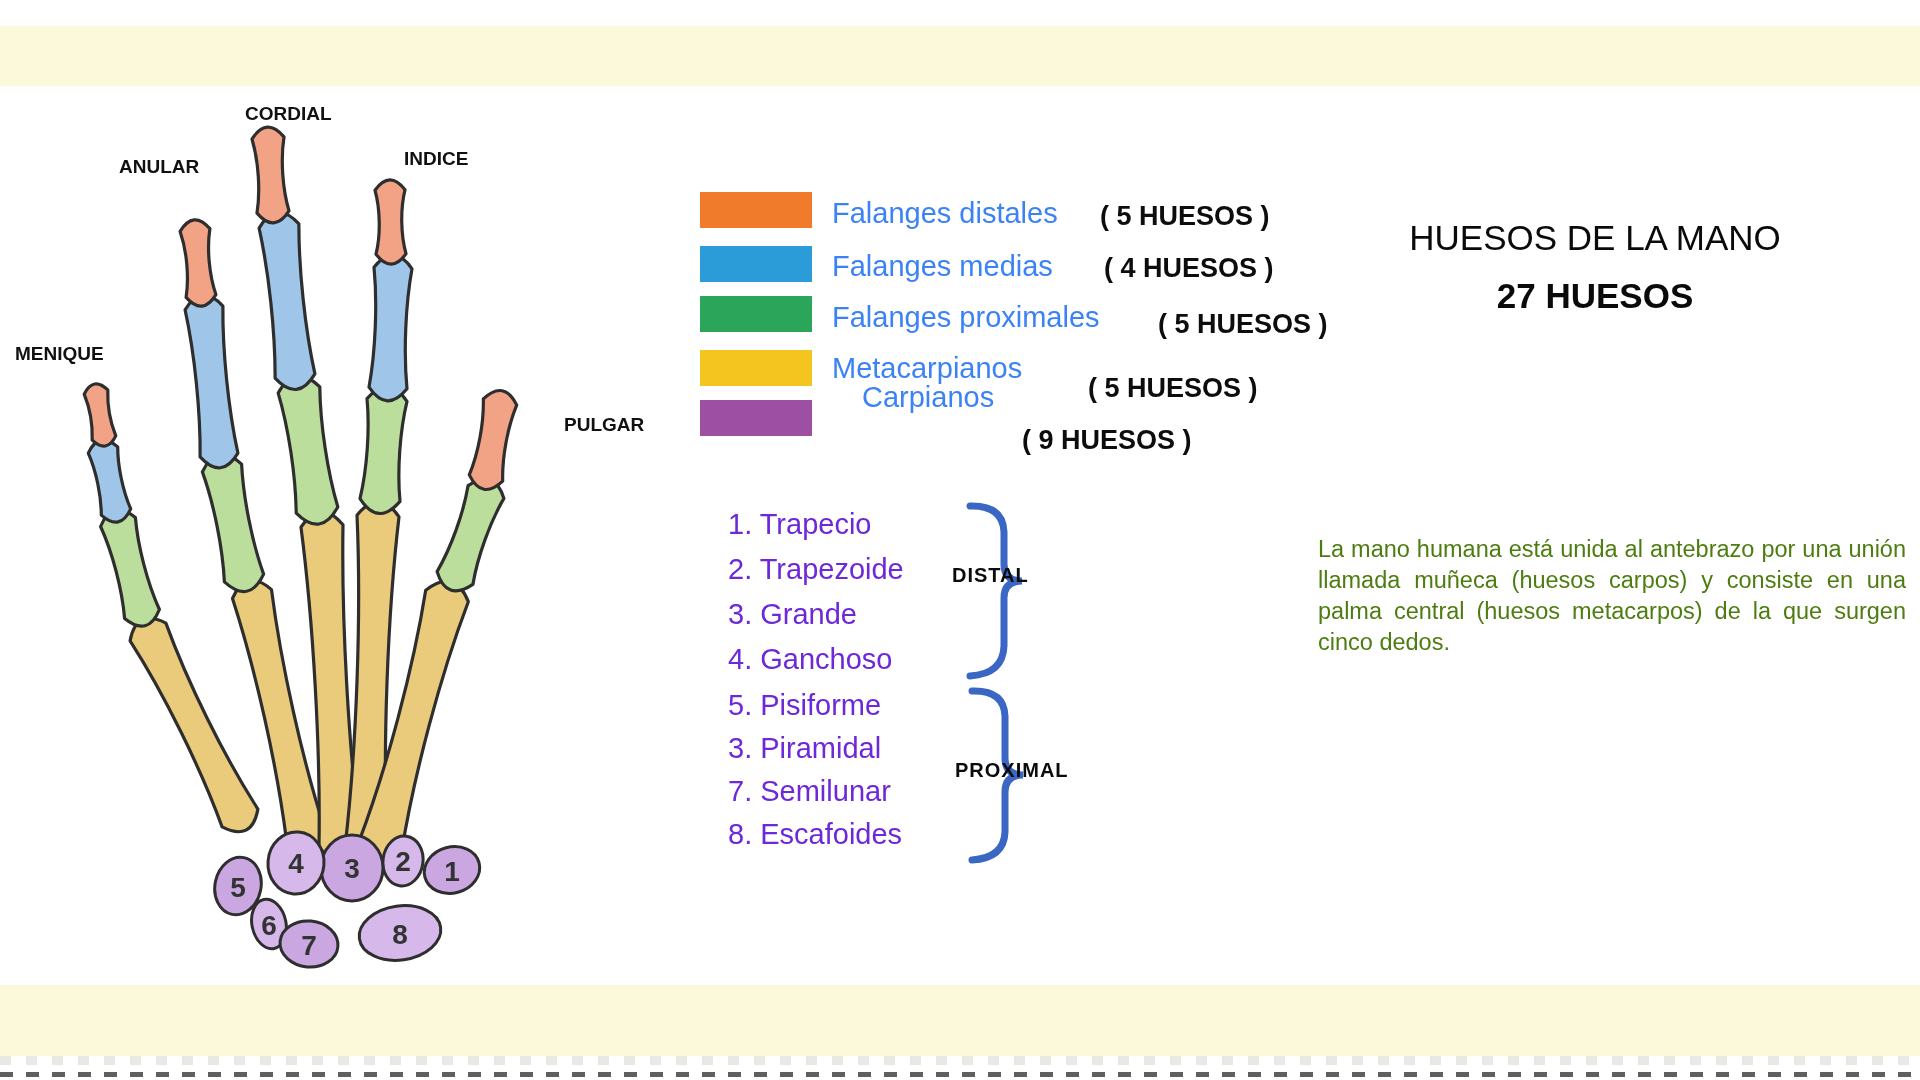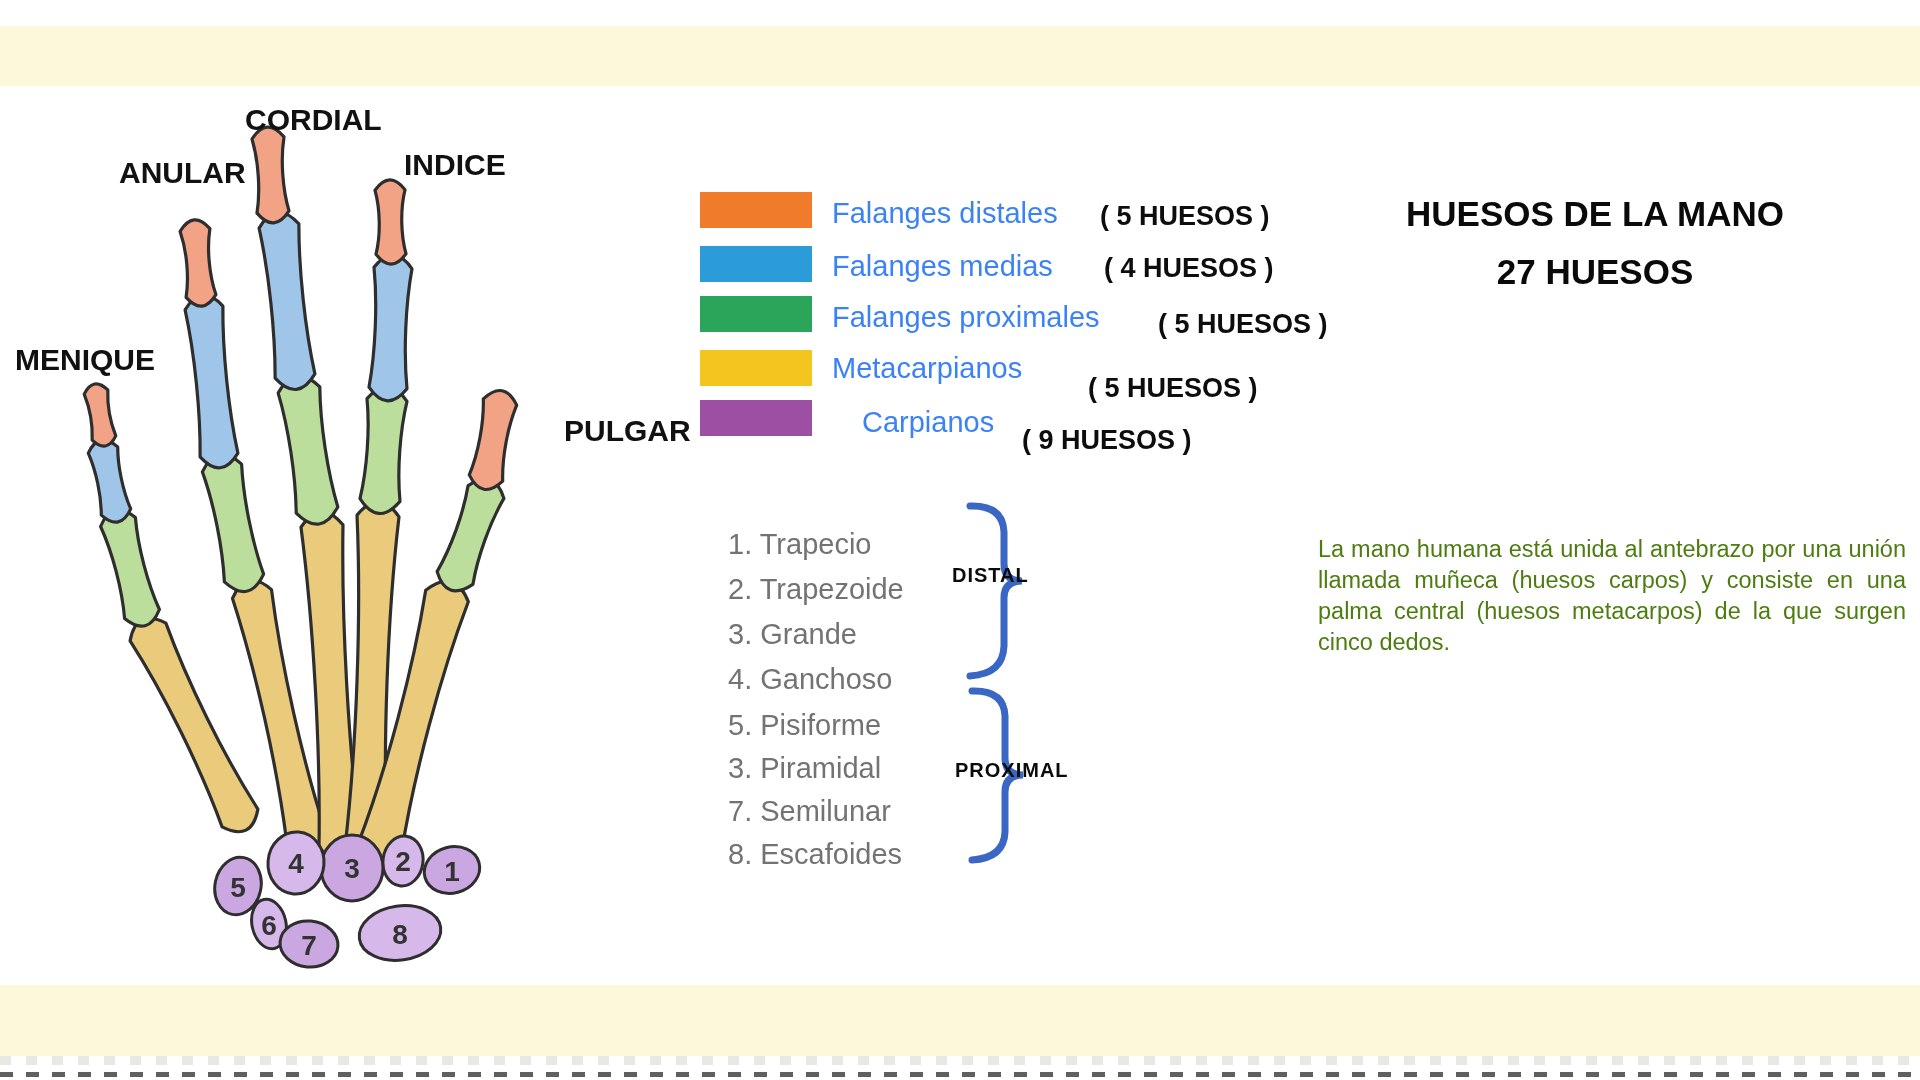--- a/index.html
+++ b/index.html
@@ -7,44 +7,44 @@
          font-family:"Liberation Sans",sans-serif;}
   .strip{position:absolute;left:0;width:1920px;background:#FCF9DA;}
   .strip.top{top:26px;height:60px;}
   .strip.bottom{top:985px;height:71px;}
   .dash-row-a{position:absolute;left:0;top:1056px;width:1920px;height:9px;
     background:repeating-linear-gradient(90deg,#e8e8e4 0 11px,transparent 11px 26px);}
   .dash-row-b{position:absolute;left:0;top:1072px;width:1920px;height:5px;
     background:repeating-linear-gradient(90deg,#5f5f5f 0 13px,transparent 13px 26px);}
   #diagram-svg{position:absolute;left:0;top:0;width:1920px;height:1080px;}
 
-  .finger-label{position:absolute;font-weight:bold;font-size:30px;color:#111;}
+  .finger-label{position:absolute;font-weight:bold;font-size:19px;color:#111;}
   .fl-cordial{left:245px;top:103px;}
   .fl-anular{left:119px;top:156px;}
   .fl-indice{left:404px;top:148px;}
   .fl-menique{left:15px;top:343px;}
   .fl-pulgar{left:564px;top:414px;}
 
   .lg-sw{position:absolute;left:700px;width:112px;height:36px;}
   .sw1{top:192px}.sw2{top:246px}.sw3{top:296px}.sw4{top:350px}.sw5{top:400px}
   .lg-label{position:absolute;font-size:29px;color:#3b82f6;}
   .lb1{left:832px;top:197px}.lb2{left:832px;top:250px}.lb3{left:832px;top:301px}
-  .lb4{left:832px;top:352px}.lb5{left:862px;top:406px}
+  .lb4{left:832px;top:352px}.lb5{left:862px;top:381px}
   .lg-count{position:absolute;font-size:27px;font-weight:bold;color:#0d0d0d;}
   .ct1{left:1100px;top:201px}.ct2{left:1104px;top:253px}.ct3{left:1158px;top:309px}
   .ct4{left:1088px;top:373px}.ct5{left:1022px;top:425px}
 
   .title-block{position:absolute;left:1340px;top:194px;width:510px;text-align:center;color:#0a0a0a;}
-  .title-line1{font-size:35px;font-weight:bold;line-height:40px;}
+  .title-line1{font-size:35px;font-weight:normal;line-height:40px;margin-top:24px;}
   .title-line2{font-size:35px;font-weight:bold;line-height:40px;margin-top:18px;}
 
   .description{position:absolute;left:1318px;top:534px;width:588px;font-size:23.5px;
     line-height:31px;color:#4d7c0f;text-align:justify;}
 
-  .clist{position:absolute;left:728px;font-size:29px;color:#737373;margin-top:20px;}
+  .clist{position:absolute;left:728px;font-size:29px;color:#6d28d9;}
   .clist div{height:45px;line-height:45px;}
   .clist.g1{top:502px;}
   .clist.g2{top:684px;}
   .clist.g2 div{height:43px;line-height:43px;}
   .bracket-label{position:absolute;font-size:20px;font-weight:bold;color:#0b0b0b;letter-spacing:1px;}
   .bk-distal{left:952px;top:564px;}
   .bk-proximal{left:955px;top:759px;}
 </style>
 </head>
 <body>

